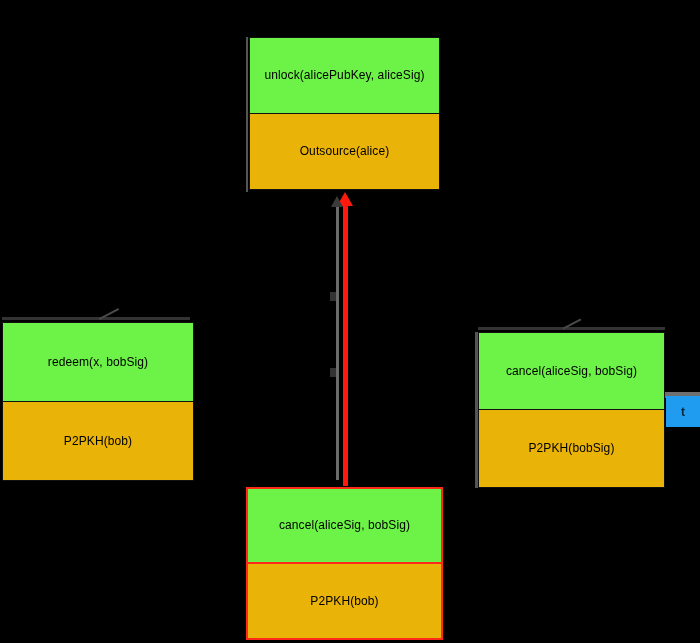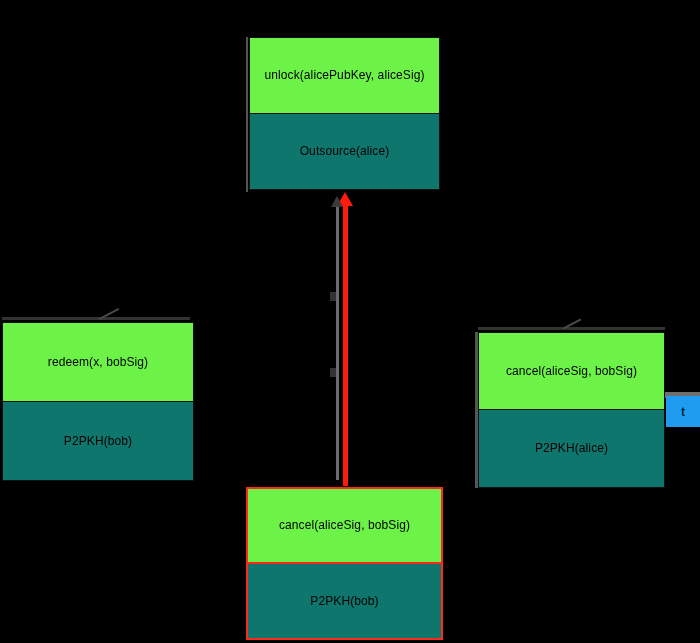--- a/index.html
+++ b/index.html
@@ -32,21 +32,21 @@
     font-size: 12px;
     color: #000000;
     line-height: 1.2;
     text-align: center;
     letter-spacing: 0.1px;
   }
   .node .half.top {
     background: #6df247;
   }
   .node .half.bottom {
-    background: #0f766e;
+    background: #eab308;
   }
   
   .node.dark {
     border: 1.5px solid #111111;
   }
   .node.dark .half.top {
     border-bottom: 1.5px solid #111111;
   }
   
   .node.redline {
@@ -141,21 +141,21 @@
   <div class="node dark" style="left:2px; top:322px; width:192px; height:159px;">
     <div class="half top">redeem(x, bobSig)</div>
     <div class="half bottom">P2PKH(bob)</div>
   </div>
 
   <div class="stub" style="left:478px; top:327px; width:187px; height:3px;"></div>
   <div class="stub-peak" style="left:562px; top:323px; width:20px; height:2px;"></div>
   <div class="edge-gray" style="left:475px; top:332px; width:3px; height:156px;"></div>
   <div class="node dark" style="left:478px; top:332px; width:187px; height:156px;">
     <div class="half top">cancel(aliceSig, bobSig)</div>
-    <div class="half bottom">P2PKH(alice)</div>
+    <div class="half bottom">P2PKH(bobSig)</div>
   </div>
   <div class="handle-bar" style="left:665px; top:392px; width:35px; height:6px;"></div>
   <div class="handle" style="left:666px; top:396px; width:34px; height:31px;">t</div>
 
   <div class="node redline" style="left:246px; top:487px; width:197px; height:153px;">
     <div class="half top">cancel(aliceSig, bobSig)</div>
     <div class="half bottom">P2PKH(bob)</div>
   </div>
 
 </div>

